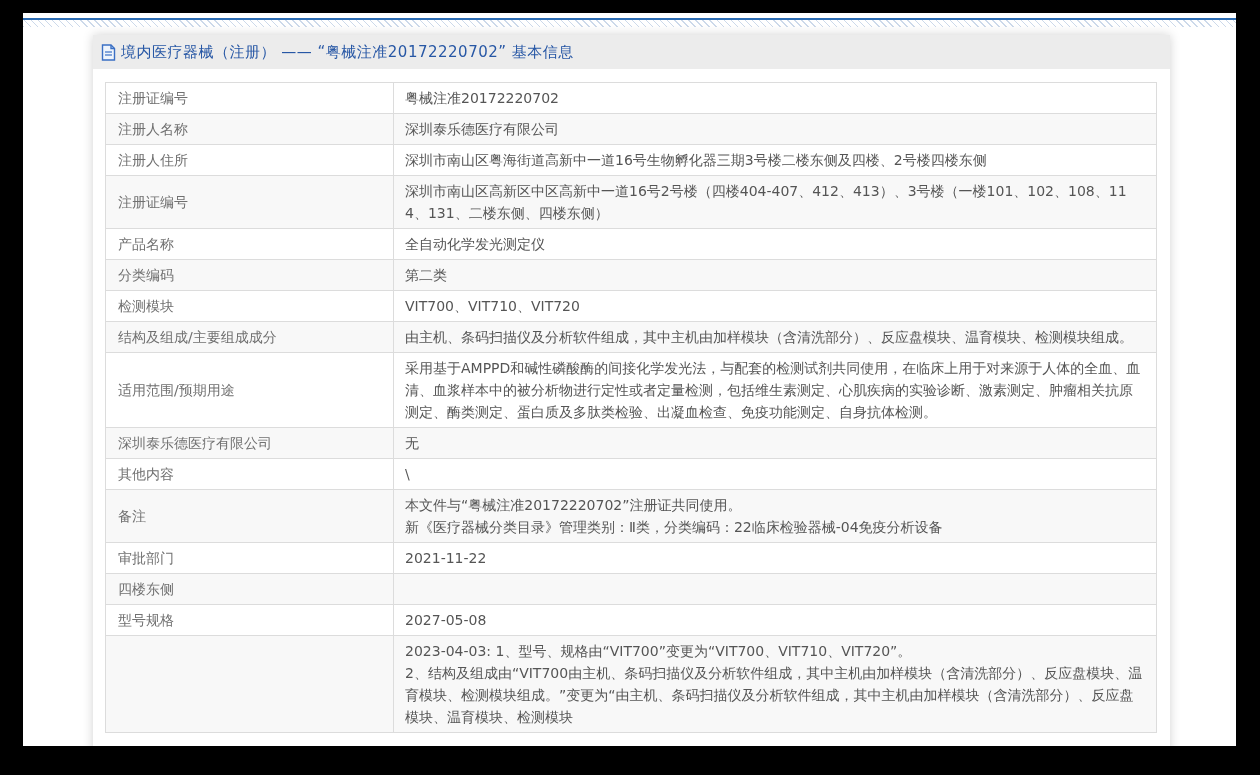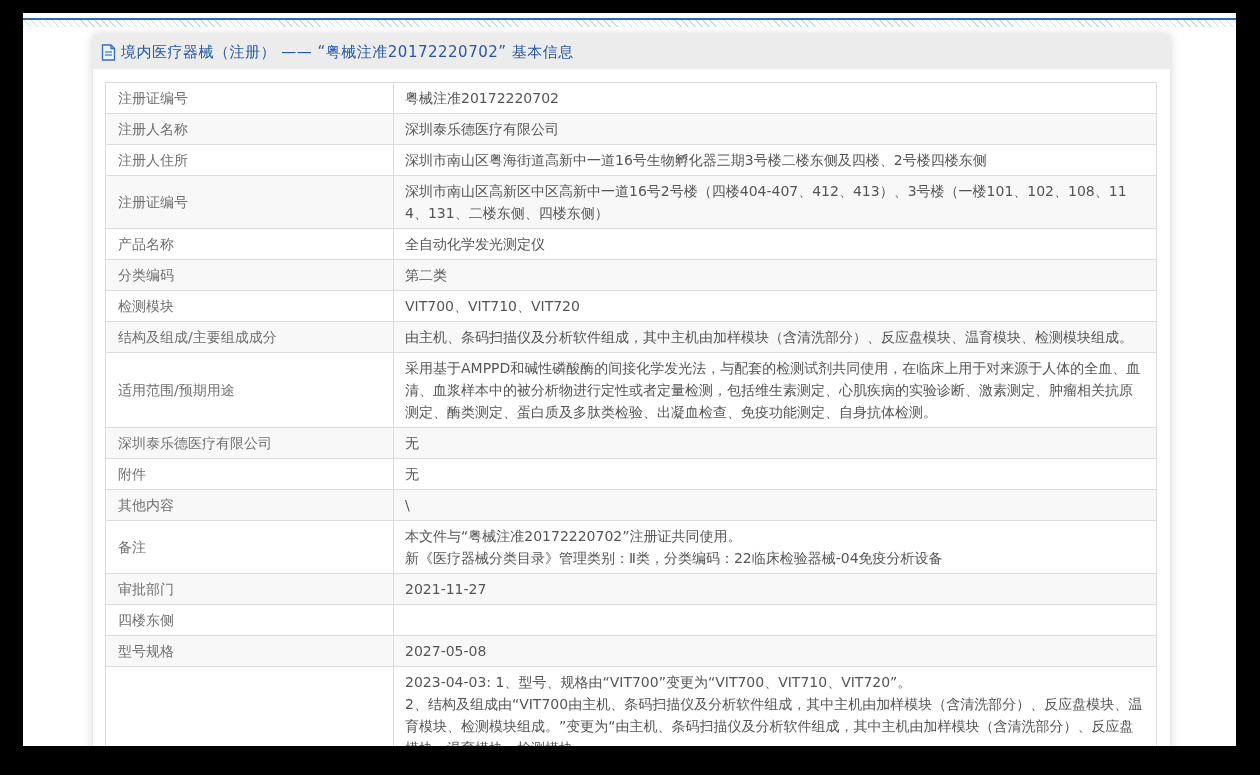--- a/index.html
+++ b/index.html
@@ -129,35 +129,31 @@
             </tr>
             <tr>
               <th>适用范围/预期用途</th>
               <td>采用基于AMPPD和碱性磷酸酶的间接化学发光法，与配套的检测试剂共同使用，在临床上用于对来源于人体的全血、血清、血浆样本中的被分析物进行定性或者定量检测，包括维生素测定、心肌疾病的实验诊断、激素测定、肿瘤相关抗原测定、酶类测定、蛋白质及多肽类检验、出凝血检查、免疫功能测定、自身抗体检测。</td>
             </tr>
             <tr>
               <th>深圳泰乐德医疗有限公司</th>
               <td>无</td>
             </tr>
             <tr>
-              <th>附件</th>
-              <td>无</td>
-            </tr>
-            <tr>
               <th>其他内容</th>
               <td>\</td>
             </tr>
             <tr>
               <th>备注</th>
               <td>本文件与“粤械注准20172220702”注册证共同使用。
 新《医疗器械分类目录》管理类别：Ⅱ类，分类编码：22临床检验器械-04免疫分析设备</td>
             </tr>
             <tr>
               <th>审批部门</th>
-              <td>2021-11-27</td>
+              <td>2021-11-22</td>
             </tr>
             <tr>
               <th>四楼东侧</th>
               <td></td>
             </tr>
             <tr>
               <th>型号规格</th>
               <td>2027-05-08</td>
             </tr>
             <tr>

